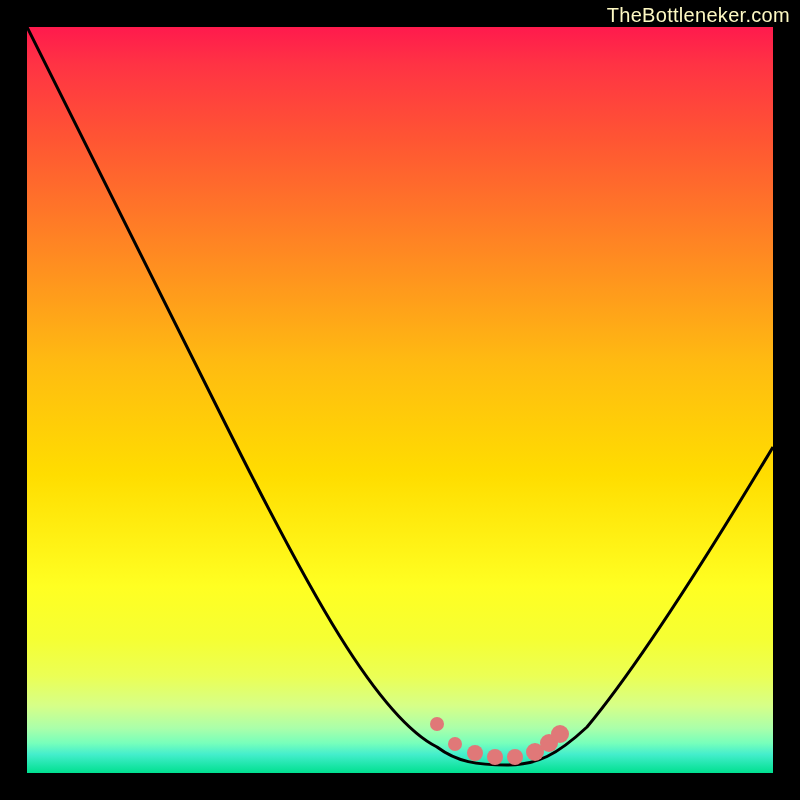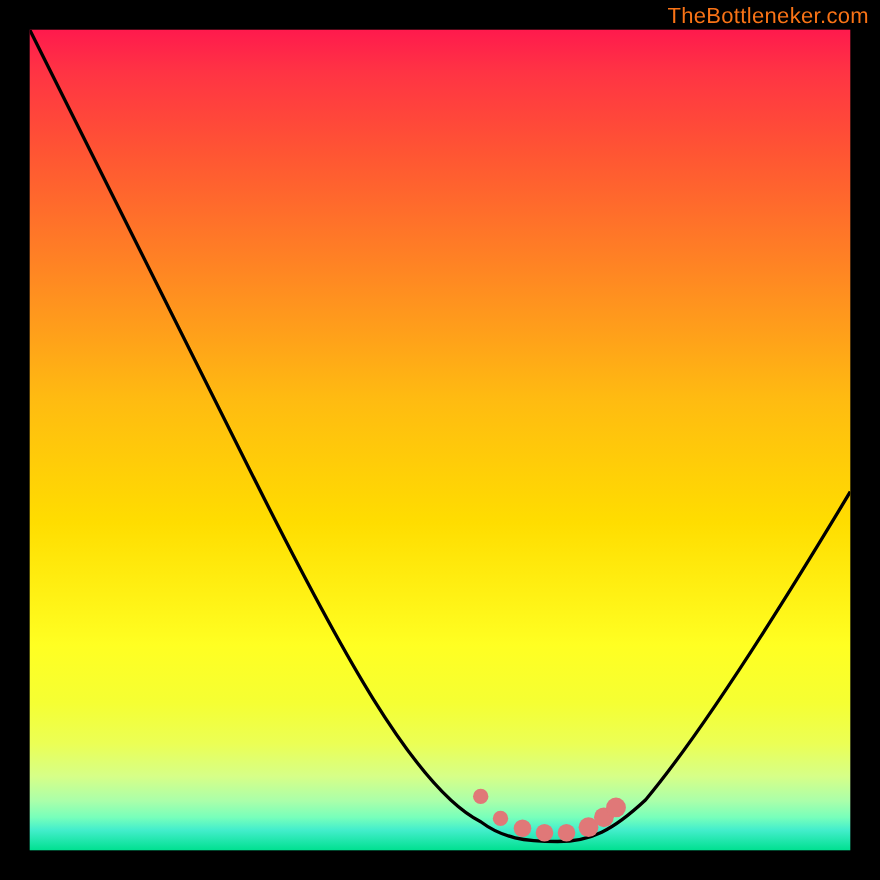--- a/index.html
+++ b/index.html
@@ -39,21 +39,21 @@
       #aaffaa 94%,
       #77ffbb 96%,
       #44eecc 97.5%,
       #00e090 100%
     );
   }
   .watermark {
     position: absolute;
     top: 4px;
     right: 10px;
-    color: #f97316;
+    color: #fef9c3;
     font-size: 20px;
     font-weight: 500;
     letter-spacing: 0.3px;
     margin-left: 12px;
   }
   svg.curve {
     position: absolute;
     top: 27px;
     left: 27px;
     width: 746px;

